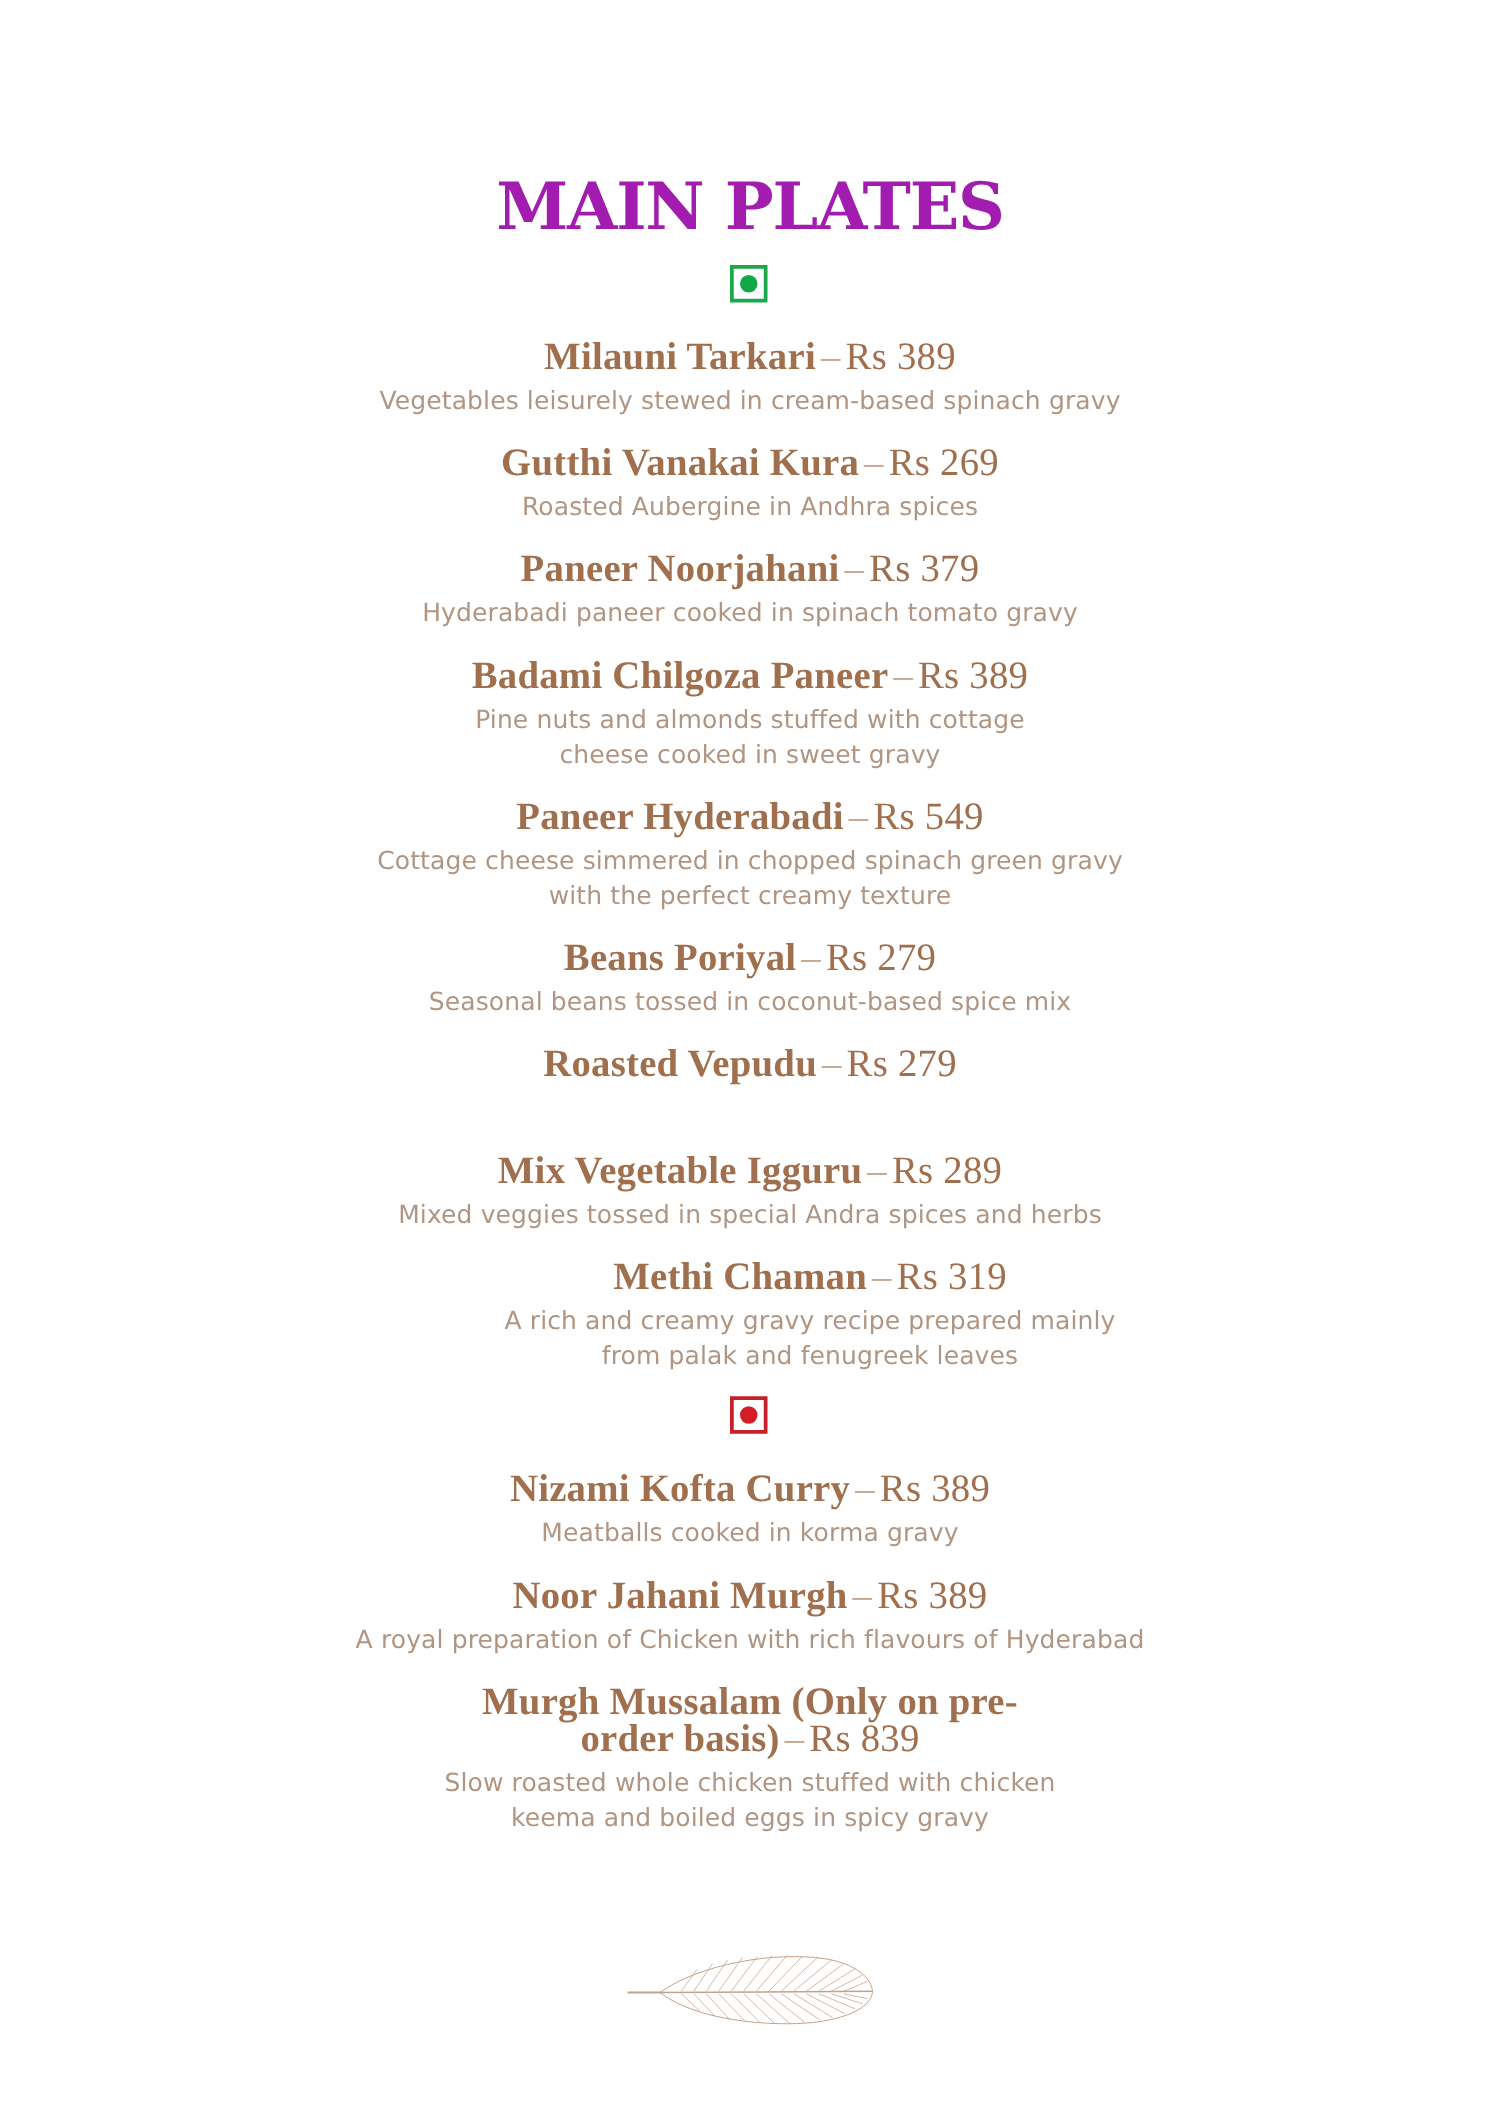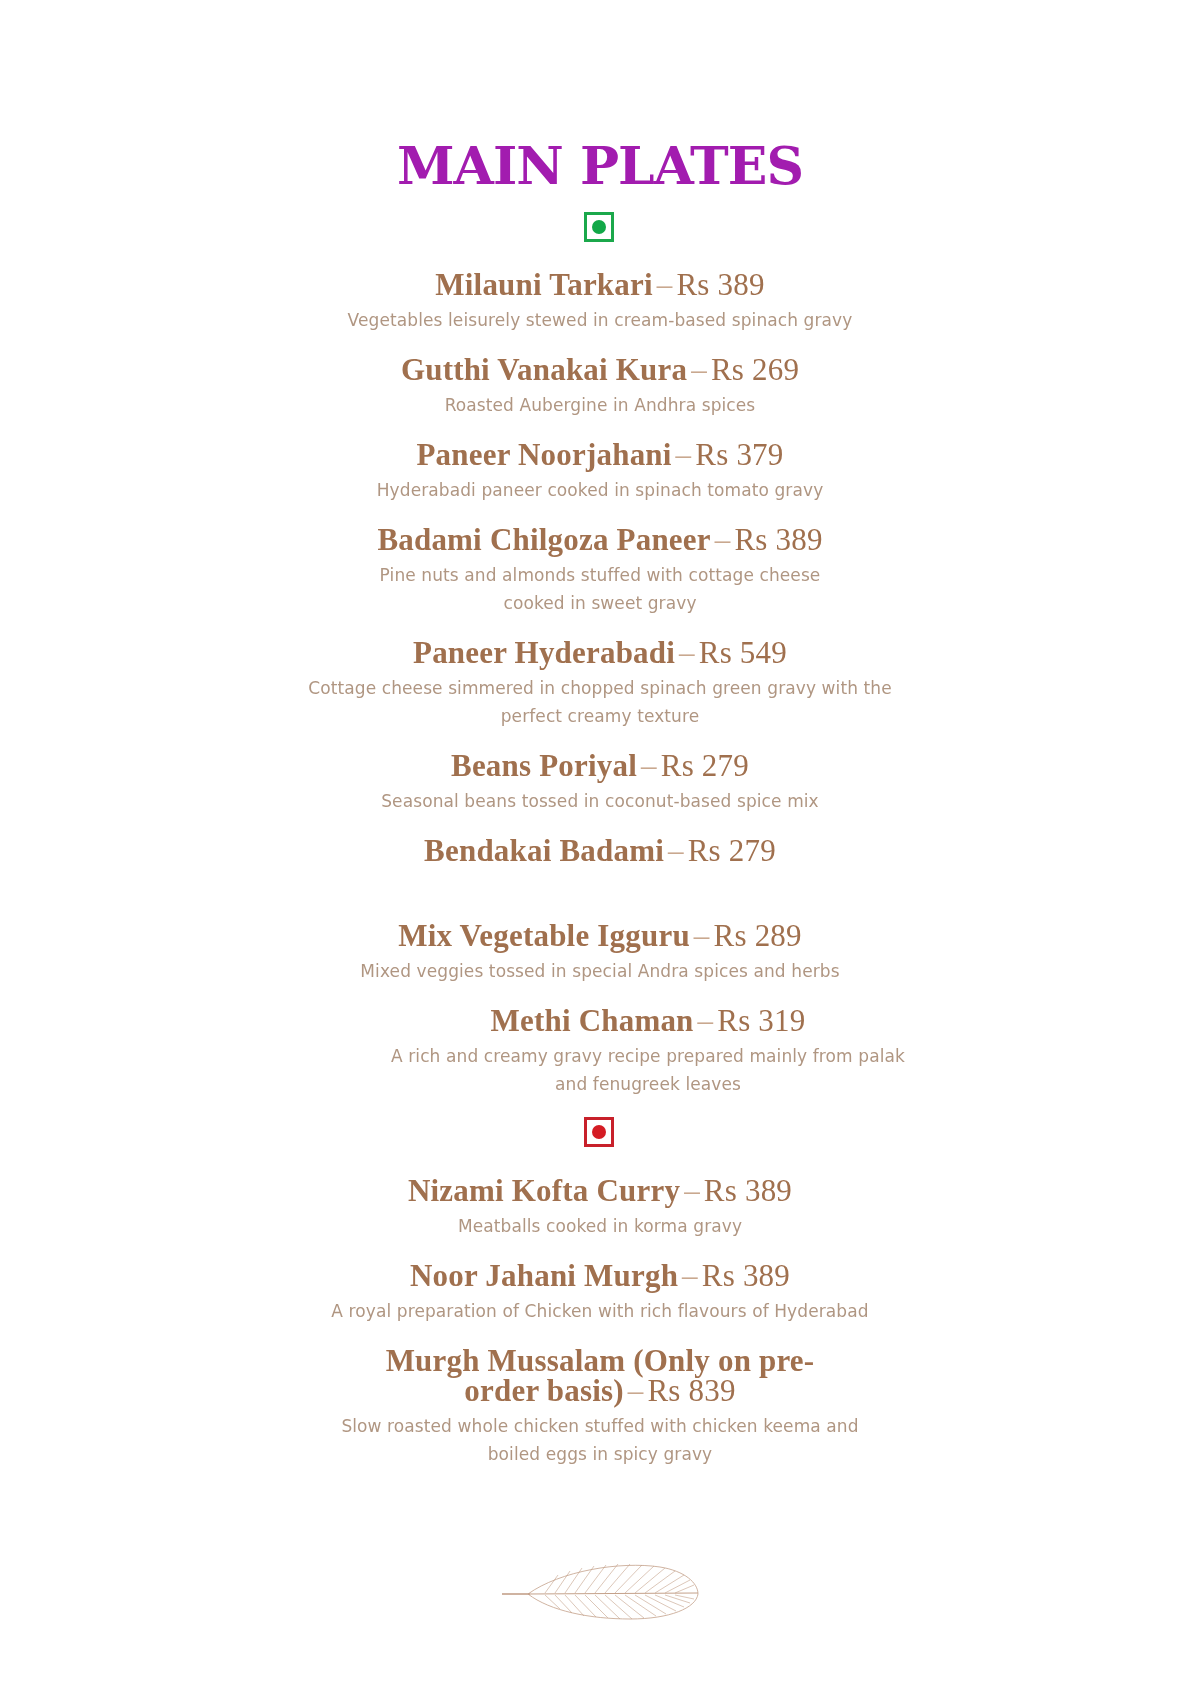--- a/index.html
+++ b/index.html
@@ -78,21 +78,21 @@
     }
     .item-title .price {
       font-weight: normal;
       color: #a0704e;
     }
     .item-desc {
       margin: 6px auto 0 auto;
       width: 620px;
       font-family: "DejaVu Sans", "Liberation Sans", sans-serif;
       font-weight: normal;
-      font-size: 17px;
+      font-size: 20px;
       line-height: 28px;
       color: #b09682;
       letter-spacing: 0.1px;
     }
     .feather {
       position: absolute;
       left: 500px;
       top: 1553px;
       width: 200px;
       height: 70px;
@@ -133,21 +133,21 @@
     <div class="item-title"><span>Paneer Hyderabadi</span><span class="sep">–</span><span class="price">Rs 549</span></div>
     <div class="item-desc" style="width:600px;">Cottage cheese simmered in chopped spinach green gravy with the perfect creamy texture</div>
   </div>
 
   <div class="item" style="top:751px;">
     <div class="item-title"><span>Beans Poriyal</span><span class="sep">–</span><span class="price">Rs 279</span></div>
     <div class="item-desc">Seasonal beans tossed in coconut-based spice mix</div>
   </div>
 
   <div class="item" style="top:836px;">
-    <div class="item-title"><span>Bendakai Badami</span><span class="sep">–</span><span class="price">Rs 279</span></div>
+    <div class="item-title"><span>Roasted Vepudu</span><span class="sep">–</span><span class="price">Rs 279</span></div>
   </div>
 
   <div class="item" style="top:921px;">
     <div class="item-title"><span>Mix Vegetable Igguru</span><span class="sep">–</span><span class="price">Rs 289</span></div>
     <div class="item-desc">Mixed veggies tossed in special Andra spices and herbs</div>
   </div>
 
   <div class="item" style="top:1006px;padding-left:48px;">
     <div class="item-title"><span>Methi Chaman</span><span class="sep">–</span><span class="price">Rs 319</span></div>
     <div class="item-desc" style="width:520px;">A rich and creamy gravy recipe prepared mainly from palak and fenugreek leaves</div>

